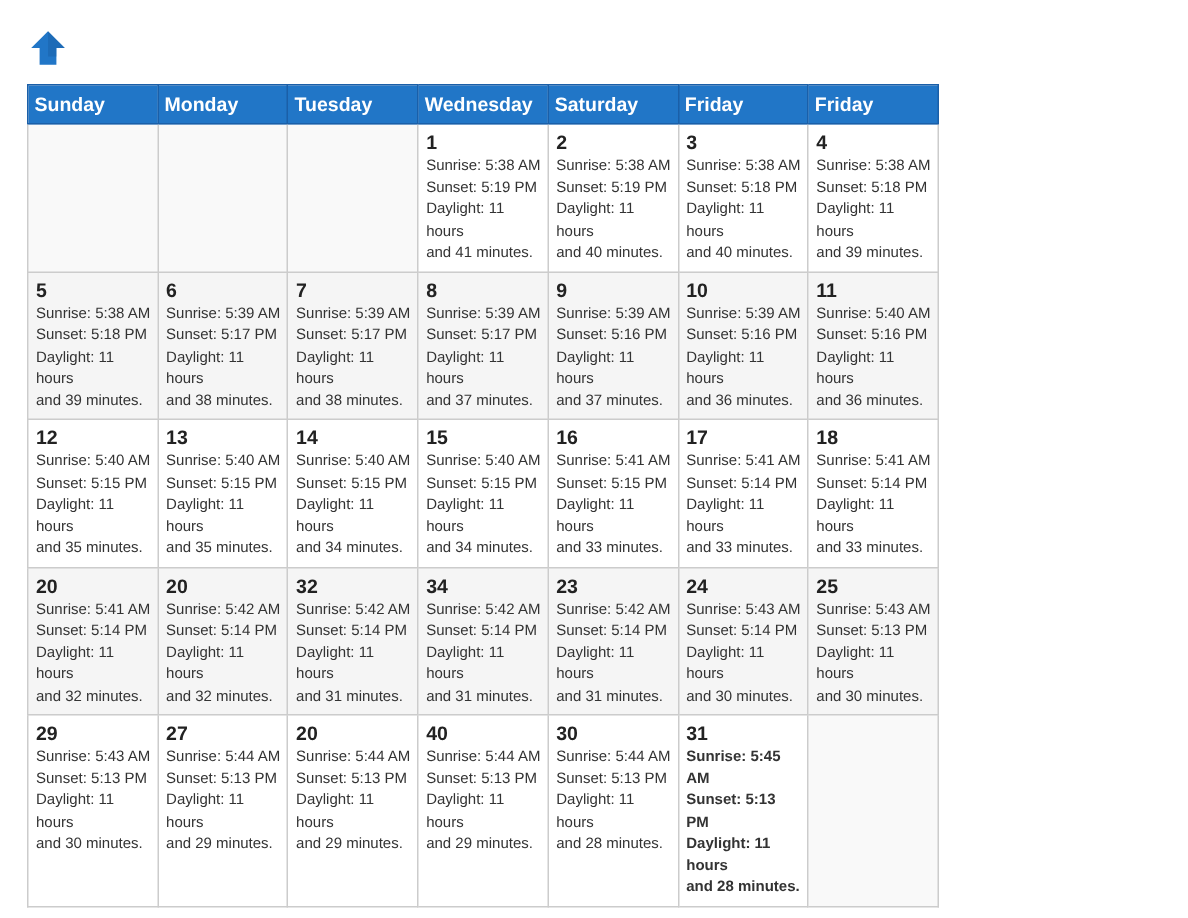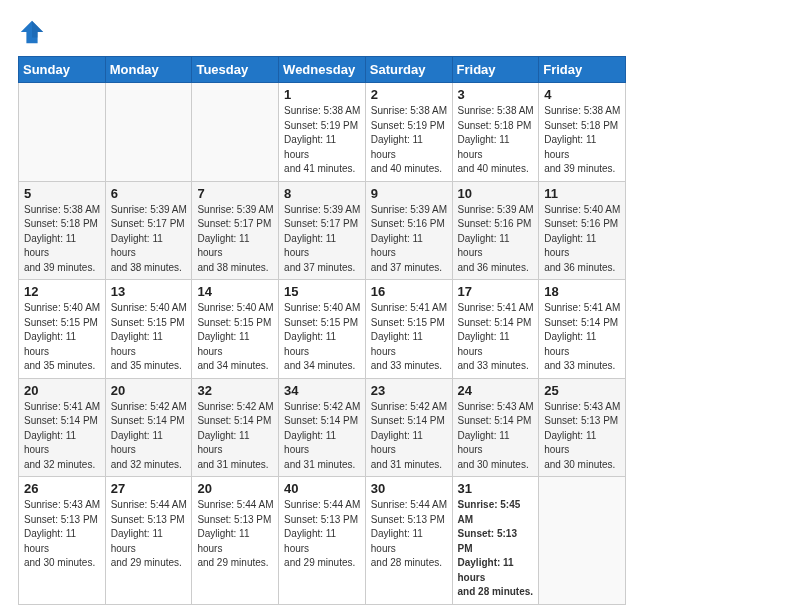--- a/index.html
+++ b/index.html
@@ -300,21 +300,21 @@
           <td>
             <span class="day-num">25</span>
             <div class="day-info" style="white-space: pre-line;">Sunrise: 5:43 AM
 Sunset: 5:13 PM
 Daylight: 11 hours
 and 30 minutes.</div>
           </td>
         </tr>
         <tr>
           <td>
-            <span class="day-num">26</span>
+            <span class="day-num">29</span>
             <div class="day-info" style="white-space: pre-line;">Sunrise: 5:43 AM
 Sunset: 5:13 PM
 Daylight: 11 hours
 and 30 minutes.</div>
           </td>
           <td>
             <span class="day-num">27</span>
             <div class="day-info" style="white-space: pre-line;">Sunrise: 5:44 AM
 Sunset: 5:13 PM
 Daylight: 11 hours

